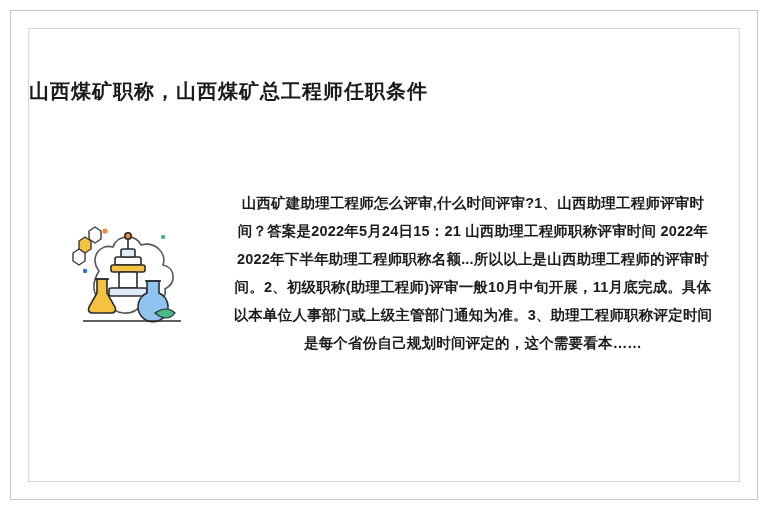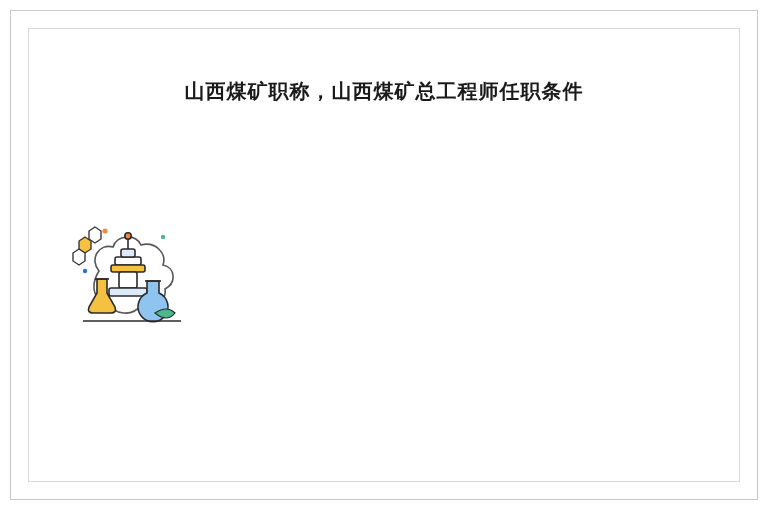--- a/index.html
+++ b/index.html
@@ -45,21 +45,20 @@
     top: 0;
     right: 0;
     bottom: 0;
     padding: 0;
   }
   .title {
     position: absolute;
     left: 0;
     right: 0;
     top: 48px;
-    text-align: center;
     font-size: 20px;
     font-weight: bold;
     color: #1a1a1a;
     letter-spacing: 1px;
     line-height: 28px;
   }
   .body-area {
     position: absolute;
     left: 0;
     right: 0;
@@ -132,17 +131,18 @@
               <path d="M88 72 L88 84 A15 15 0 1 0 100 84 L100 72 Z" fill="#8fc4f0"></path>
               <line x1="86" y1="72" x2="102" y2="72"></line>
             </g>
 
             <path d="M96 104 Q108 96 116 104 Q108 114 96 104 Z" fill="#49b88a" stroke="#2b2b2b" stroke-width="1.2"></path>
 
             <line x1="24" y1="112" x2="122" y2="112" stroke="#2b2b2b" stroke-width="1.6"></line>
           </svg>
         </div>
 
+        <div class="paragraph">山西矿建助理工程师怎么评审,什么时间评审?1、山西助理工程师评审时间？答案是2022年5月24日15：21 山西助理工程师职称评审时间 2022年 2022年下半年助理工程师职称名额...所以以上是山西助理工程师的评审时间。2、初级职称(助理工程师)评审一般10月中旬开展，11月底完成。具体以本单位人事部门或上级主管部门通知为准。3、助理工程师职称评定时间是每个省份自己规划时间评定的，这个需要看本……</div>
 
       </div>
     </div>
   </div>
 </div>
 
 </body></html>

